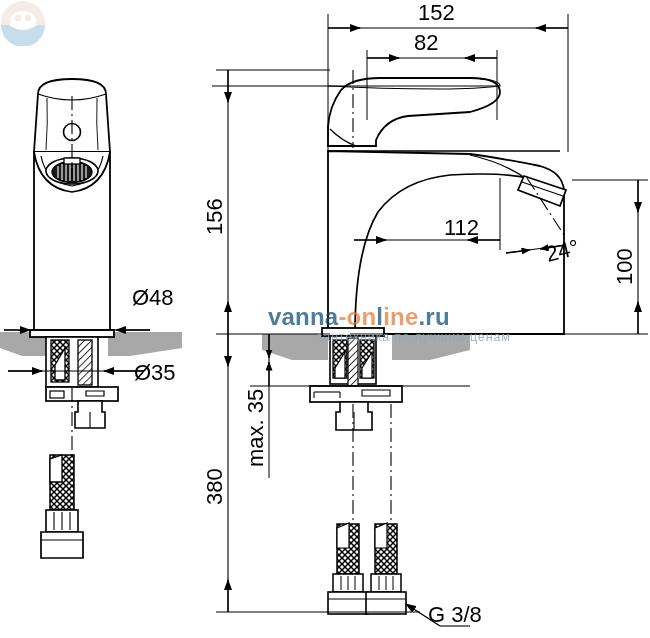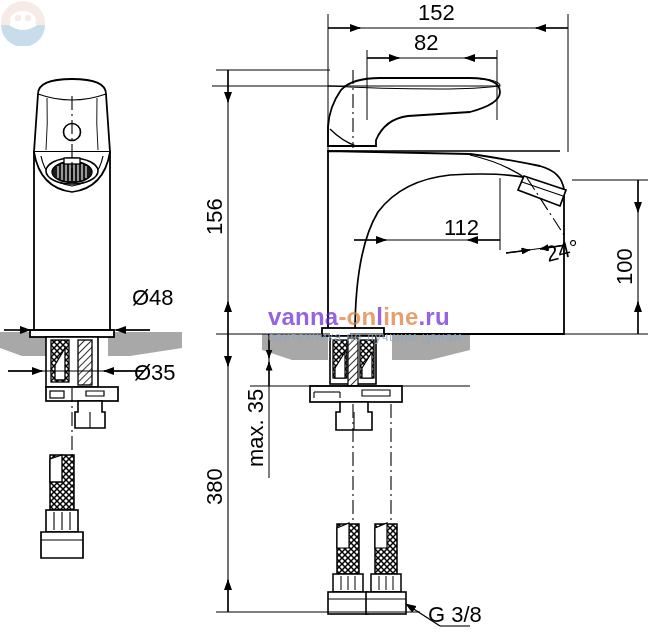--- a/index.html
+++ b/index.html
@@ -4,24 +4,24 @@
 <style>
   html,body{margin:0;padding:0;background:#ffffff;}
   body{width:650px;height:638px;overflow:hidden;
        font-family:"Liberation Sans",sans-serif;color:#111;}
   #stage{position:relative;width:650px;height:638px;}
   #stage svg{position:absolute;left:0;top:0;}
   .wm{position:absolute;pointer-events:none;}
   #wm-logo{left:222px;top:296px;width:46px;height:46px;opacity:.55;}
   #wm-text{left:268px;top:303px;font-size:24px;font-weight:bold;letter-spacing:.2px;
            white-space:nowrap;opacity:.72;}
-  #wm-text .b{color:#6d28d9;}
+  #wm-text .b{color:#0c4a6e;}
   #wm-text .o{color:#e07b39;}
   #wm-sub{left:268px;top:330px;font-size:12.5px;letter-spacing:.9px;
-          color:#8fa8bd;white-space:nowrap;opacity:.85;}
+          color:#8fa8bd;white-space:nowrap;opacity:.85;padding-left:48px;}
   .dimtxt{font-family:"Liberation Sans",sans-serif;font-size:22px;fill:#000;}
 </style>
 </head>
 <body>
 
 <div id="stage">
 
   <svg width="650" height="638" viewBox="0 0 650 638">
 
     <defs>

